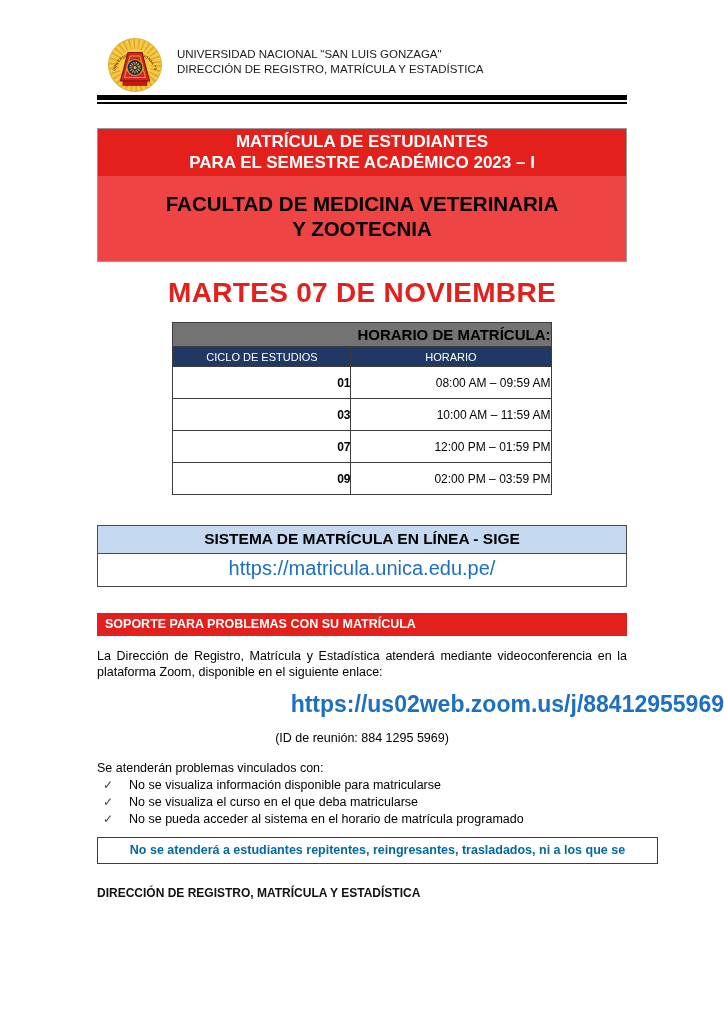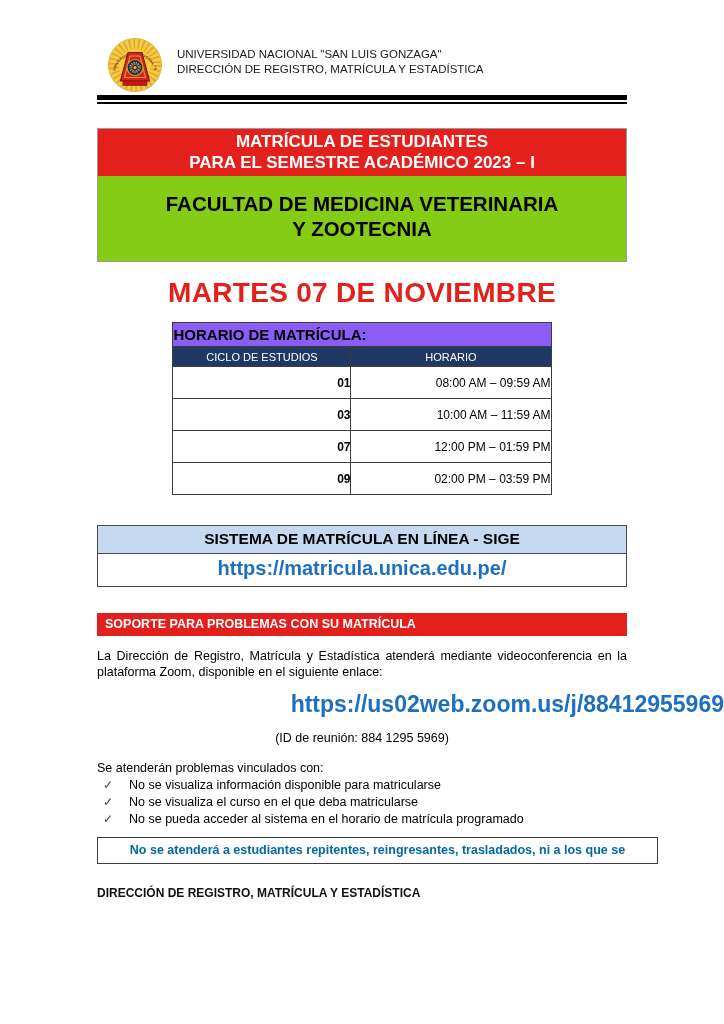--- a/index.html
+++ b/index.html
@@ -14,38 +14,38 @@
   .header{display:flex;align-items:flex-start;margin:38px 0 0 108px;}
   .logo{width:54px;height:54px;flex:0 0 54px;}
   .header-text{margin-left:15px;padding-top:9px;font-size:11.5px;line-height:15px;color:#1a1a1a;}
 
   
   .divider{margin:3px 97px 0 97px;height:2px;border-top:5px solid #000;border-bottom:2px solid #000;}
 
   
   .title-box{margin:24px 97px 0 97px;border:1.5px solid #9a9a9a;}
   .red-head{background:#E3201B;color:#fff;text-align:center;font-weight:bold;font-size:17px;line-height:21px;padding:2px 0 3px;}
-  .faculty{background:#84cc16;color:#000;text-align:center;font-weight:bold;font-size:20.5px;line-height:25px;padding:15px 0 20px;}
+  .faculty{background:#ef4444;color:#000;text-align:center;font-weight:bold;font-size:20.5px;line-height:25px;padding:15px 0 20px;}
 
   
   .date-title{margin-top:15px;text-align:center;color:#E3201B;font-weight:bold;font-size:28px;letter-spacing:.3px;}
 
   
   .schedule{margin:13px auto 0 auto;border-collapse:collapse;width:378px;table-layout:fixed;}
   .schedule th,.schedule td{border:1px solid #3c3c3c;padding:0;}
-  .tbl-title{background:#8b5cf6;color:#000;font-size:15px;font-weight:bold;height:23px;text-align:left;}
+  .tbl-title{background:#737373;color:#000;font-size:15px;font-weight:bold;height:23px;text-align:right;}
   .col-head{background:#1F3864;color:#fff;font-size:11px;font-weight:normal;height:19px;text-align:center;}
   .schedule td{height:31px;text-align:right;font-size:12px;background:#fff;}
   .ciclo-cell{font-weight:bold;}
 
   
   .sige{margin:30px 97px 0 97px;border:1.5px solid #4a4a4a;}
   .sige-head{background:#C5D9F0;border-bottom:1.5px solid #4a4a4a;text-align:center;color:#000;font-weight:bold;font-size:15.5px;padding:4px 0 5px;}
   .sige-body{background:#fff;text-align:center;padding:3px 0 6px;}
-  .sige-link{color:#1D6FC1;font-weight:bold;font-size:20px;text-decoration:none;}
+  .sige-link{color:#1D6FC1;font-weight:normal;font-size:20px;text-decoration:none;}
 
   
   .support-banner{margin:26px 97px 0 97px;background:#E3201B;color:#fff;font-weight:bold;font-size:12.5px;padding:4px 8px 5px 8px;}
   .support-par{margin:12px 97px 0 97px;font-size:12.5px;line-height:16px;text-align:justify;}
   .zoom-link-wrap{margin-top:11px;text-align:right;}
   .zoom-link{color:#1D6FC1;font-weight:bold;font-size:23px;text-decoration:none;}
   .meeting-id{margin-top:13px;text-align:center;font-size:12.5px;}
 
   
   .issues{margin:16px 97px 0 97px;font-size:12.5px;line-height:15.5px;}

